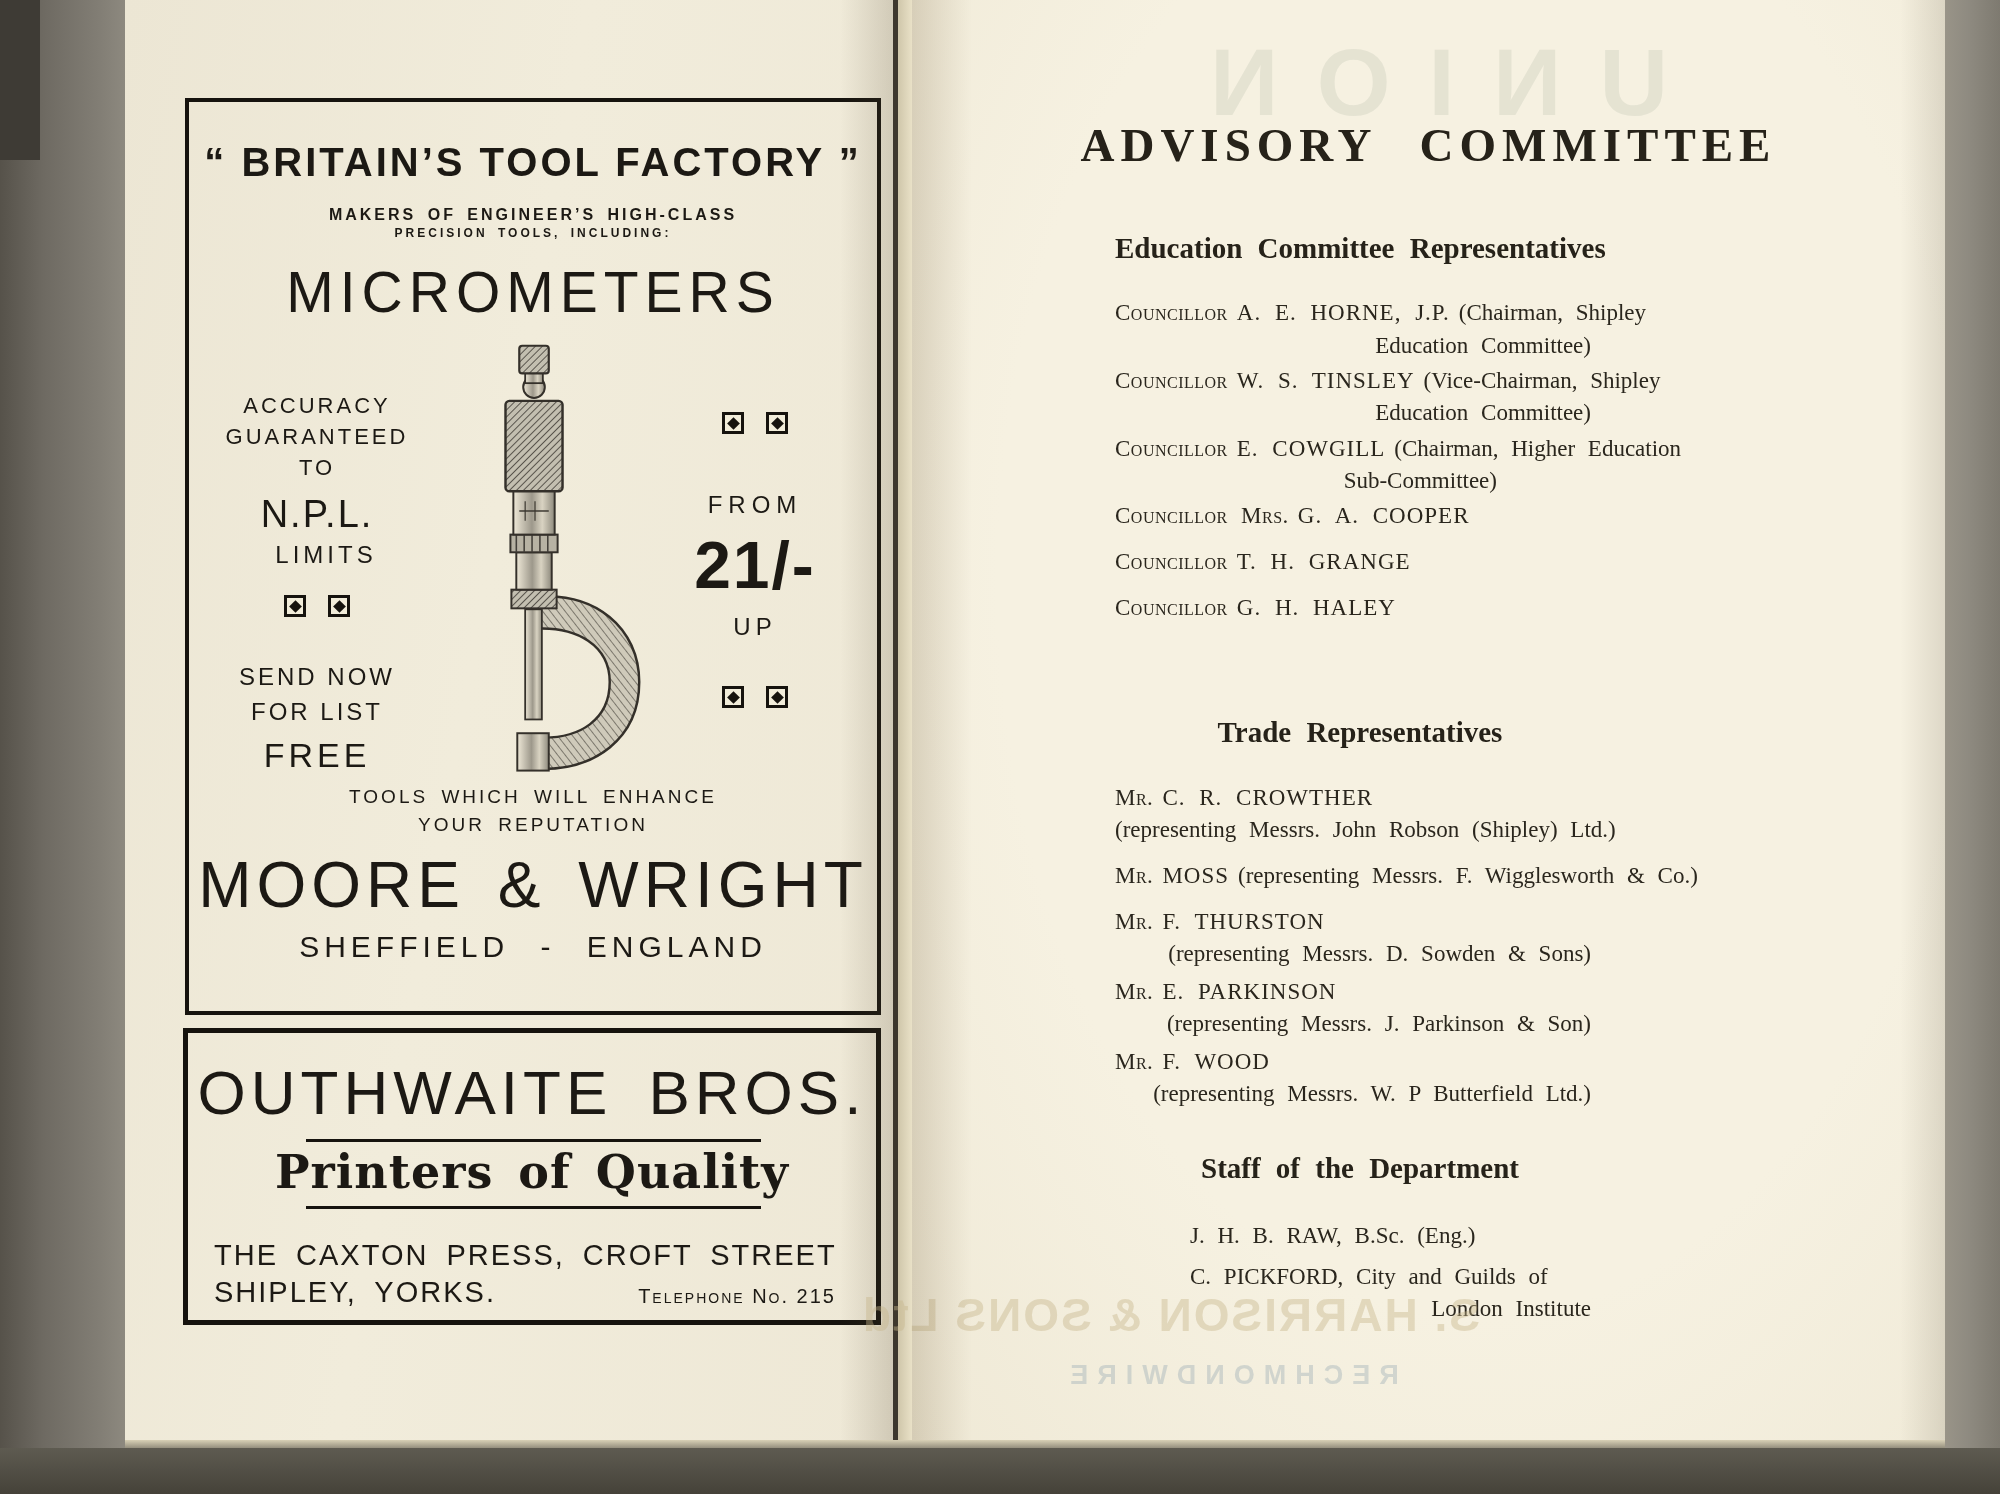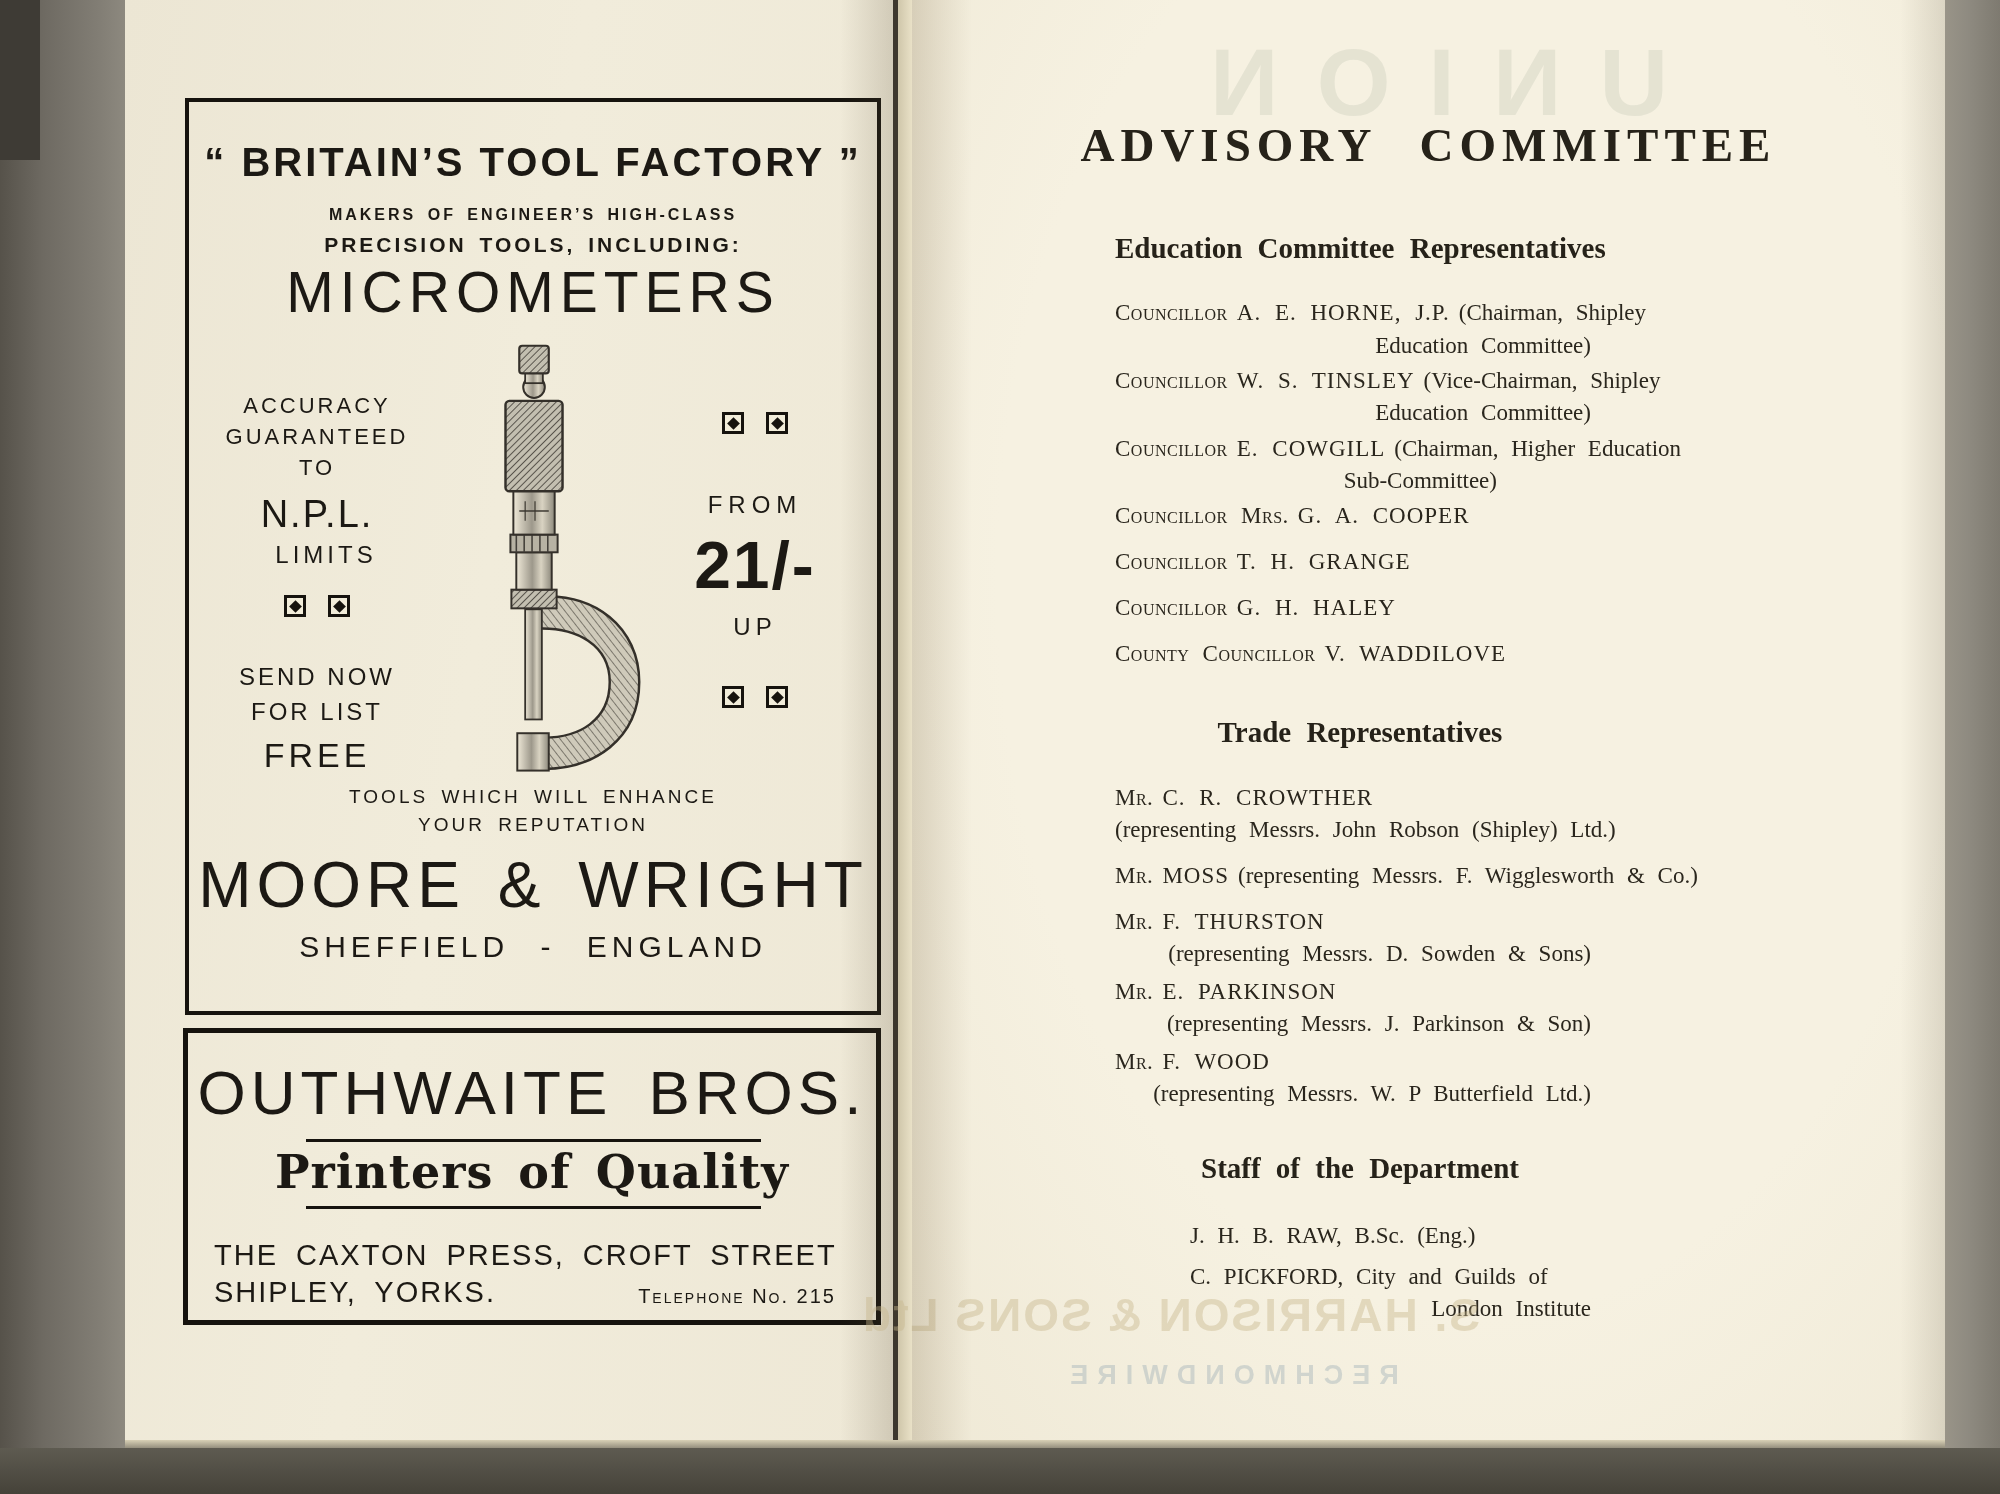--- a/index.html
+++ b/index.html
@@ -38,21 +38,21 @@
   .sans  { font-family:"Liberation Sans", sans-serif; }
   .serif { font-family:"Liberation Serif", serif; }
 
   
   .ad { position:absolute; border:4px solid #16130e; }
   .ad-tool    { left:60px; top:98px;  width:696px; height:917px; }
   .ad-printer { left:58px; top:1028px; width:698px; height:297px; border-width:5px; }
 
   .headline { top:38px;  font-size:40px; font-weight:bold; letter-spacing:3px; }
   .maker1   { top:104px; font-size:16px; font-weight:bold; letter-spacing:3px; word-spacing:4px; }
-  .maker2   { top:131px; font-size:21px; font-weight:bold; letter-spacing:3px; word-spacing:4px; }
+  .maker2   { top:124px; font-size:12px; font-weight:bold; letter-spacing:3px; word-spacing:4px; }
   .product  { top:157px; font-size:57px; letter-spacing:6px; }
 
   .col { position:absolute; display:flex; flex-direction:column; align-items:center; text-align:center; color:#1c1914; }
   .col-left  { left:12px;  top:288px; width:232px; }
   .col-right { left:450px; top:310px; width:232px; }
   .acc    { font-size:22px; line-height:31px; letter-spacing:3px; }
   .npl    { font-size:38px; line-height:46px; letter-spacing:2px; margin-top:8px; }
   .limits { font-size:24px; line-height:36px; letter-spacing:4px;margin-left:18px; }
   .send   { font-size:24px; line-height:35px; letter-spacing:3px; }
   .send-first { margin-top:42px; }
@@ -251,23 +251,20 @@
 
     <div class="line" style="top:547px">
       <span class="sc">Councillor</span><span class="nm">T. H. GRANGE</span>
     </div>
     <div class="line" style="top:501px">
       <span class="sc">Councillor Mrs.</span><span class="nm">G. A. COOPER</span>
     </div>
     <div class="line" style="top:593px">
       <span class="sc">Councillor</span><span class="nm">G. H. HALEY</span>
     </div>
-    <div class="line" style="top:639px">
-      <span class="sc">County Councillor</span><span class="nm">V. WADDILOVE</span>
-    </div>
 
     <div class="rp-head" style="top:716px">Trade Representatives</div>
 
     <div class="line" style="top:783px">
       <span class="sc">Mr.</span><span class="nm">C. R. CROWTHER</span>
     </div>
     <div class="line cont" style="top:815px">(representing Messrs. John Robson (Shipley) Ltd.)</div>
 
     <div class="line" style="top:861px">
       <span class="sc">Mr.</span><span class="nm">MOSS</span><span class="pp">(representing Messrs. F. Wigglesworth &amp; Co.)</span>

